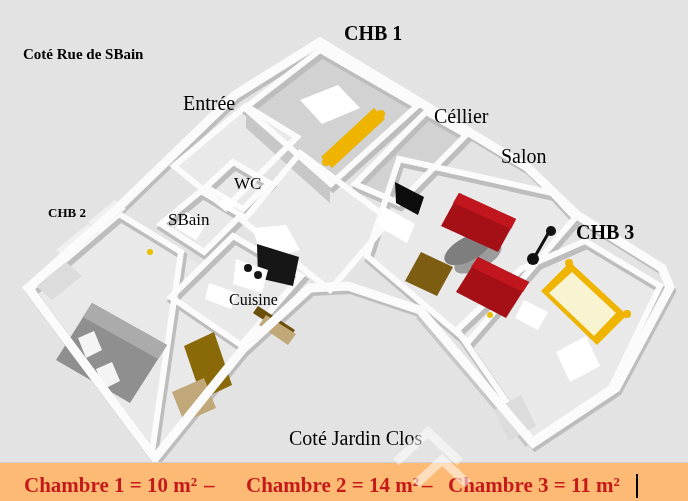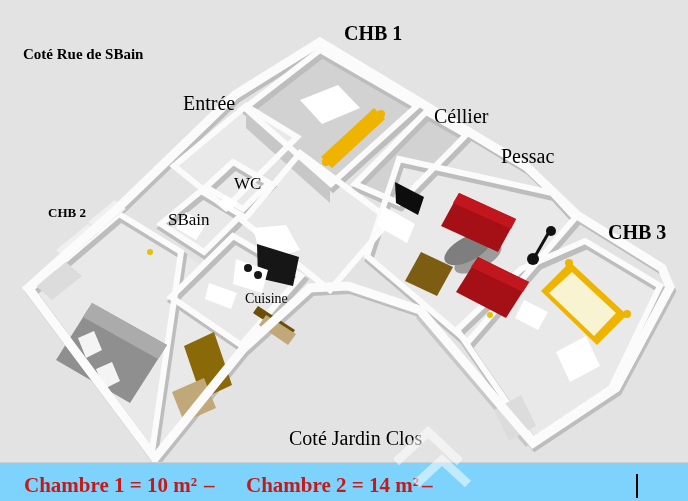--- a/index.html
+++ b/index.html
@@ -156,30 +156,31 @@
     <path d="M320,42 L527,167 L577,215 L662,268 L670,287 L616,388 L533,443 L420,310 L348,286 L310,288 L243,349 L155,458 L28,288 L118,208 L235,95 Z" fill="none" stroke-width="9" stroke="#fbfbfb"></path>
   </svg>
 
   <div class="lbl bold" style="left:23px;top:46px;font-size:15px;">Coté Rue de SBain</div>
   <div class="lbl bold" style="left:344px;top:22px;">CHB 1</div>
   <div class="lbl" style="left:183px;top:92px;">Entrée</div>
   <div class="lbl" style="left:434px;top:81px;margin-top:24px;">Céllier</div>
   <div class="lbl bold" style="left:48px;top:206px;font-size:13px;">CHB 2</div>
   <div class="lbl" style="left:234px;top:175px;font-size:17px;">WC</div>
   <div class="lbl" style="left:168px;top:211px;font-size:17px;">SBain</div>
-  <div class="lbl" style="left:501px;top:145px;">Pessac</div>
-  <div class="lbl bold" style="left:608px;top:221px;">CHB 3</div>
-  <div class="lbl" style="left:229px;top:291px;font-size:14px;margin-left:16px;">Cuisine</div>
+  <div class="lbl" style="left:501px;top:145px;">Salon</div>
+  <div class="lbl bold" style="left:576px;top:221px;">CHB 3</div>
+  <div class="lbl" style="left:229px;top:291px;font-size:16px;">Cuisine</div>
   <div class="lbl" style="left:289px;top:427px;">Coté Jardin Clos</div>
 
-  <div class="footer" style="background: #7dd3fc;">
+  <div class="footer" style="background: #fdba74;">
     <span class="footer-text" style="left: 24px; color: rgb(196, 26, 26);">Chambre 1 = 10 m²</span>
     <span class="footer-text" style="left: 204px; color: rgb(196, 26, 26);">–</span>
     <span class="footer-text" style="left: 238px; color: rgb(196, 26, 26); margin-left: 8px;">Chambre 2 = 14 m²</span>
     <span class="footer-text" style="left: 422px; color: rgb(196, 26, 26);">–</span>
+    <span class="footer-text" style="left: 448px; color: rgb(196, 26, 26);">Chambre 3 = 11 m²</span>
   </div>
 
   <div class="watermark">
     <svg class="wm-house" width="88" height="62" viewBox="0 0 88 62">
       <path d="M6,36 L38,6 L70,36" fill="none" stroke="rgba(255,255,255,0.75)" stroke-width="9"></path>
       <path d="M26,58 L52,34 L78,58" fill="none" stroke="rgba(255,255,255,0.75)" stroke-width="9"></path>
     </svg>
   </div>
 
   <div class="caret"></div>

